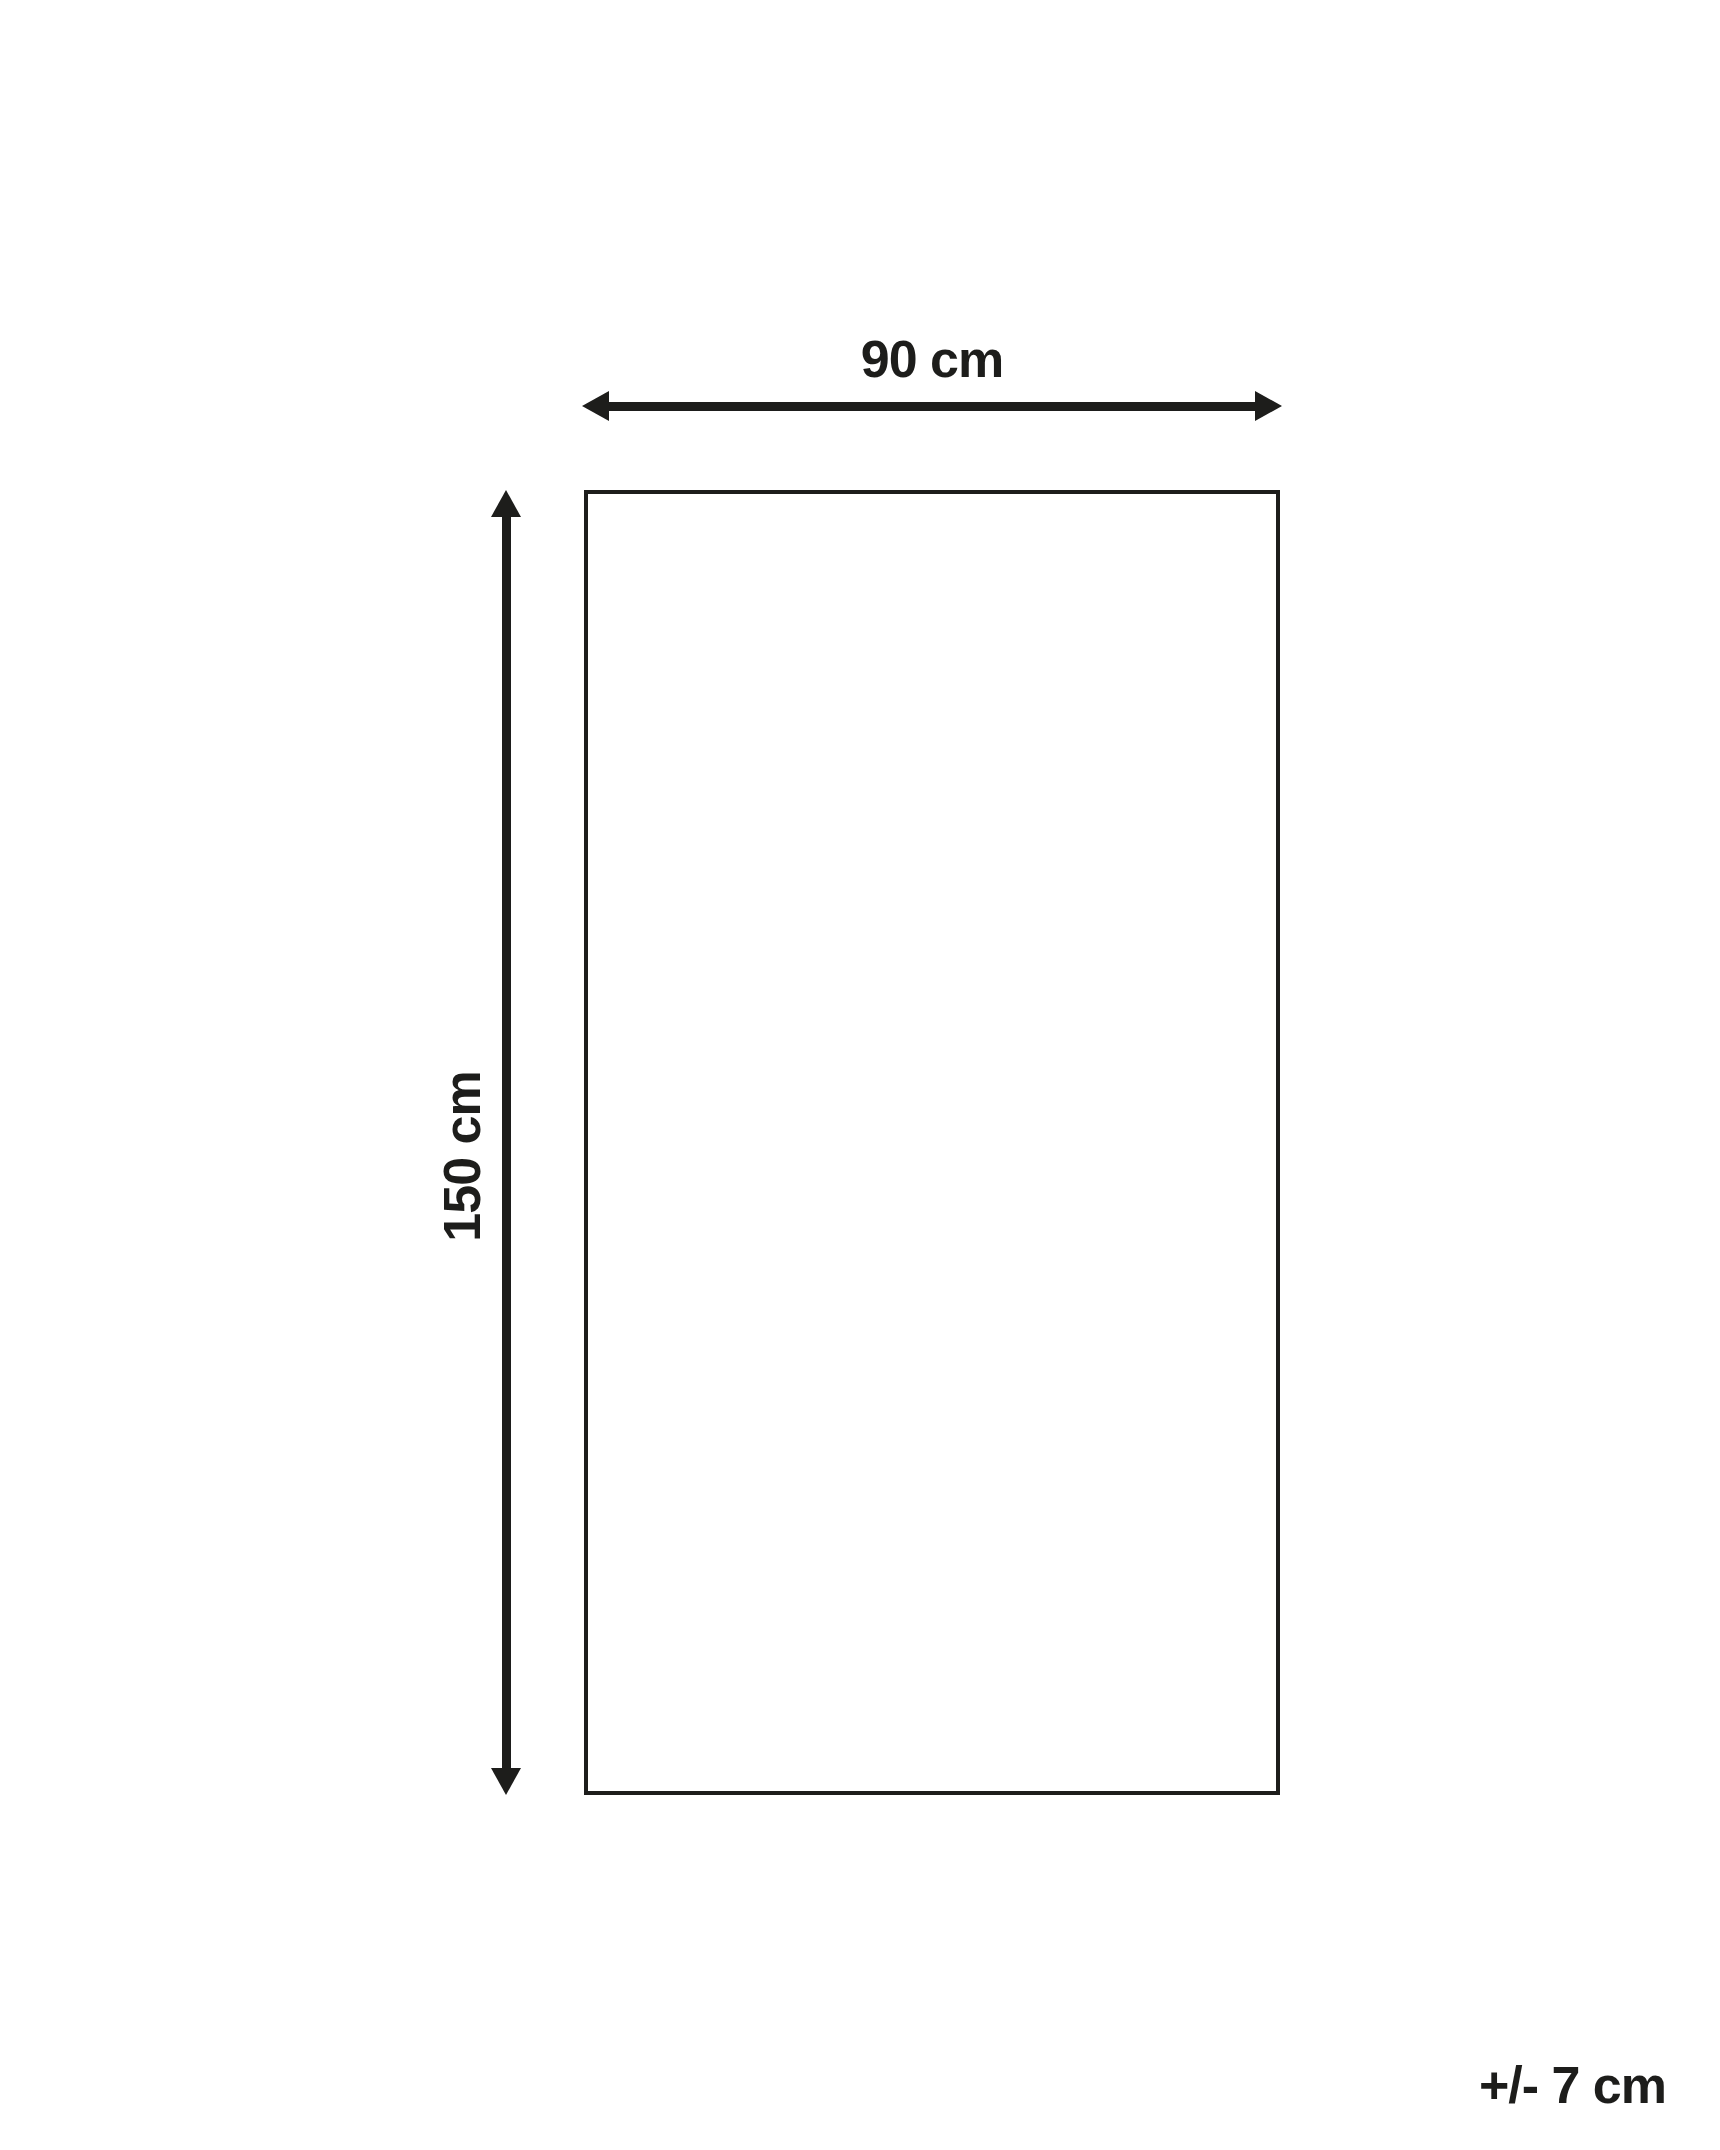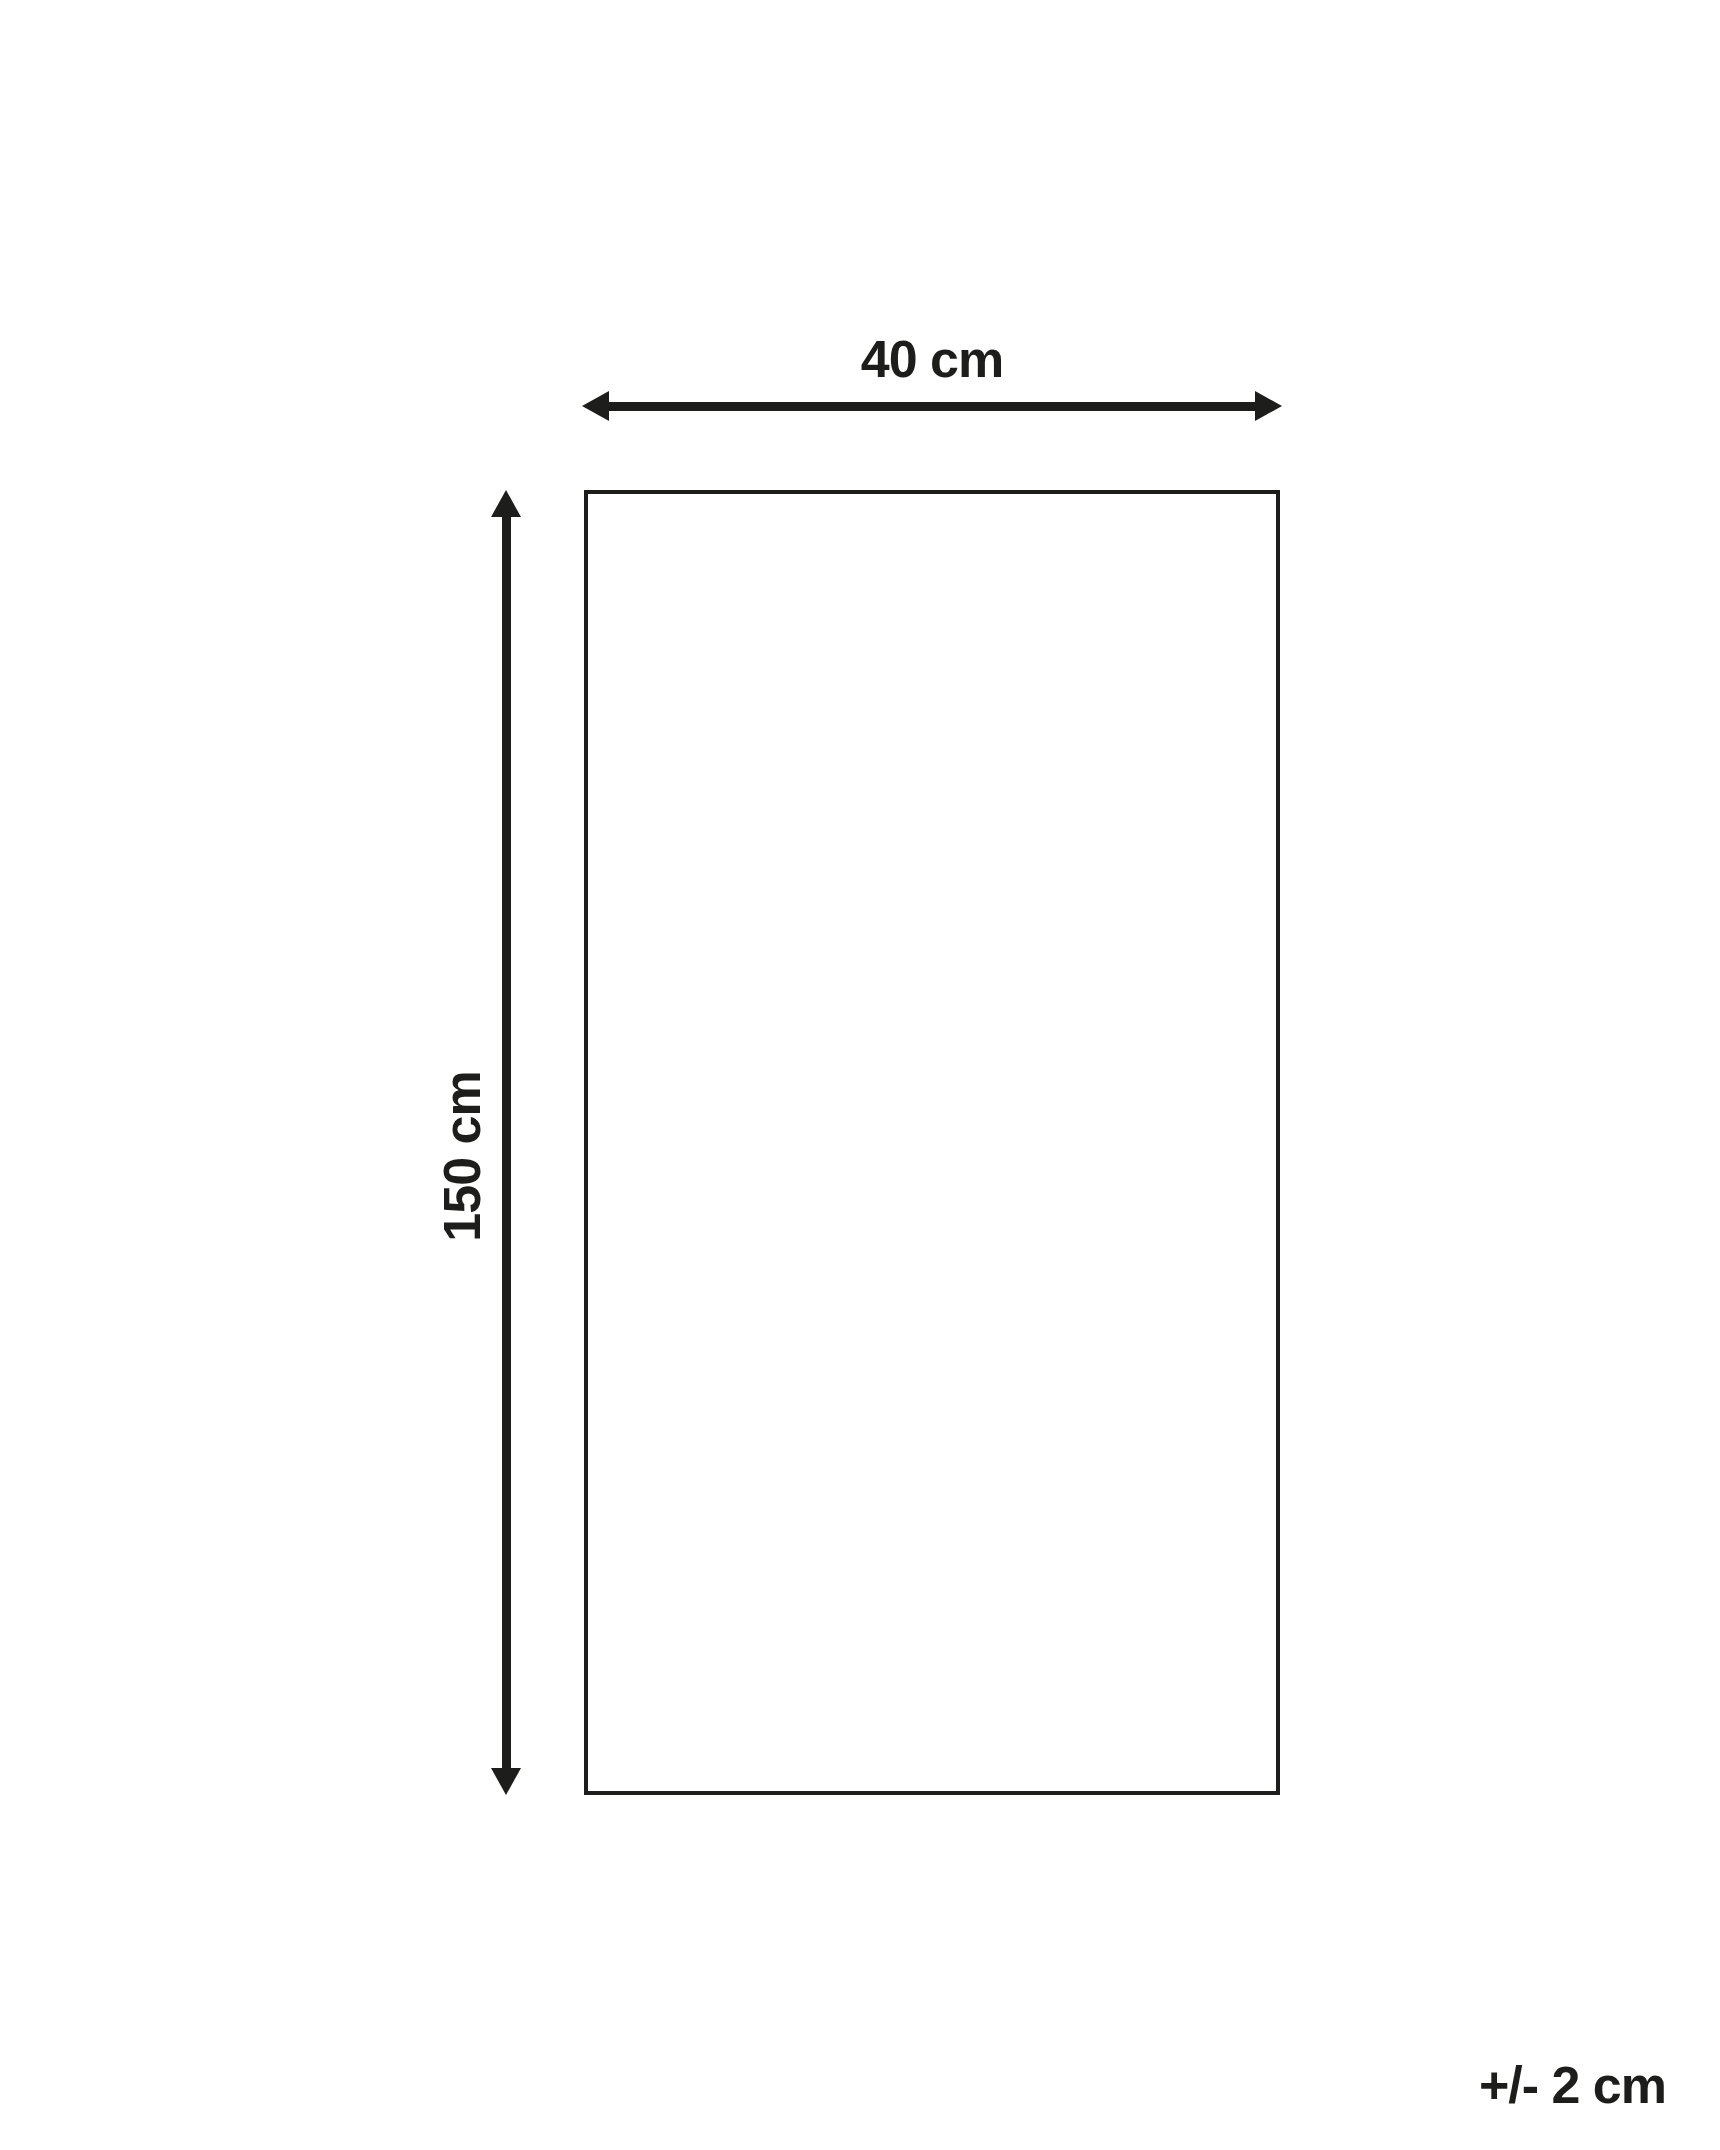--- a/index.html
+++ b/index.html
@@ -107,34 +107,34 @@
     bottom: 0; left: 1px;
     border-width: 27px 15.3px 0 15.3px;
     border-color: var(--ink) transparent transparent transparent;
   }
 </style>
 </head>
 <body>
 
 <div class="canvas">
 
-  <div class="dim-label w-label">40 cm</div>
+  <div class="dim-label w-label">90 cm</div>
 
   <div class="arrow h-arrow">
     <span class="head head-left"></span>
     <span class="line"></span>
     <span class="head head-right"></span>
   </div>
 
   <div class="dim-label h-label">150 cm</div>
 
   <div class="arrow v-arrow">
     <span class="head head-up"></span>
     <span class="line"></span>
     <span class="head head-down"></span>
   </div>
 
   <div class="rect-outline"></div>
 
-  <div class="dim-label tol-label">+/- 2 cm</div>
+  <div class="dim-label tol-label">+/- 7 cm</div>
 
 </div>
 
 
 </body></html>

